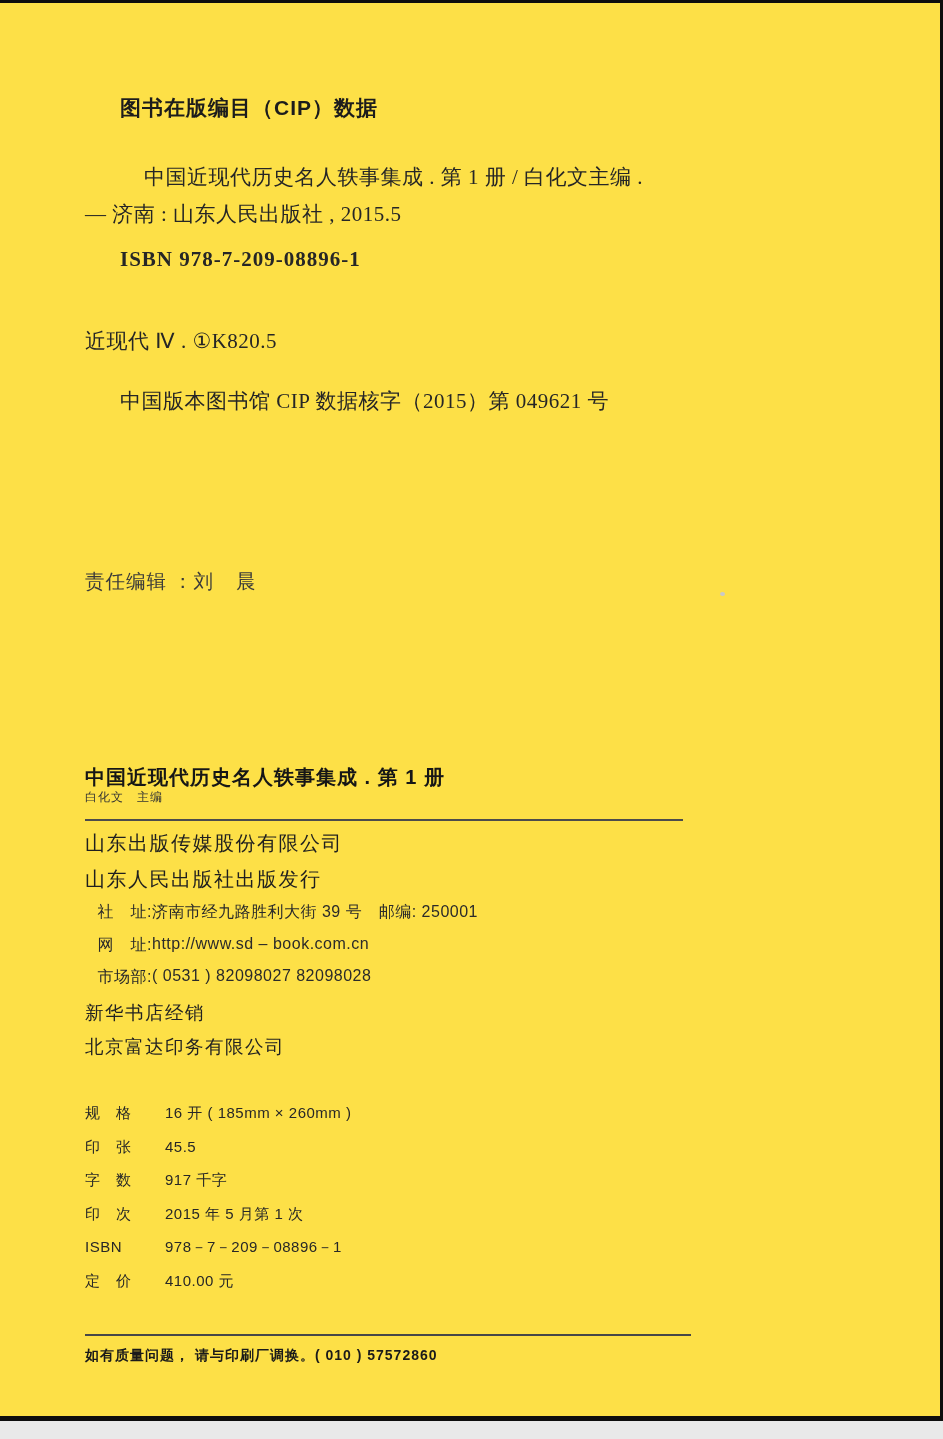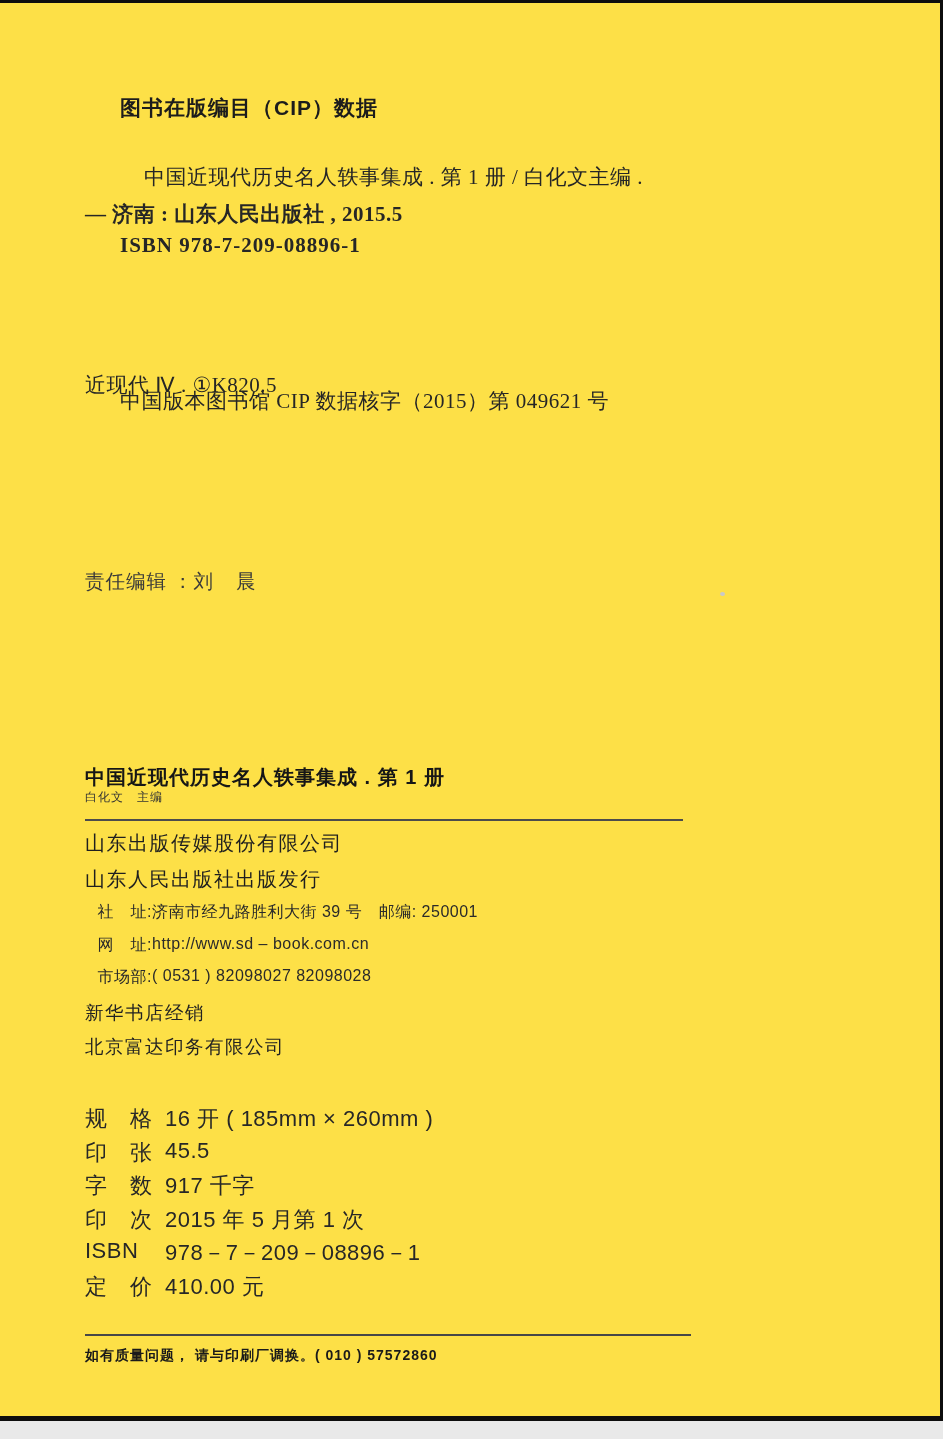--- a/index.html
+++ b/index.html
@@ -16,43 +16,43 @@
   .edge-right{position:absolute;top:0;right:0;width:3px;height:100%;background:#0d0d0d;}
   .edge-bottom{position:absolute;bottom:0;left:0;width:100%;height:5px;background:#0d0d0d;}
   .speck{position:absolute;left:720px;top:592px;width:5px;height:4px;background:#c9c9c9;border-radius:50%;}
 
   .abs{position:absolute;white-space:nowrap;}
 
   
   .cip-heading{left:120px;top:94px;font-size:21px;font-weight:bold;letter-spacing:1px;color:#1c1c1c;}
   .serif{font-family:"Liberation Serif",serif;font-size:21px;color:#262626;letter-spacing:0.5px;}
   .cip-entry-1{left:144px;top:163px;}
-  .cip-entry-2{left:85px;top:200px;font-weight:bold;}
-  .cip-isbn{left:120px;top:233px;font-weight:bold;letter-spacing:1px;}
+  .cip-entry-2{left:85px;top:200px;}
+  .cip-isbn{left:120px;top:247px;font-weight:bold;letter-spacing:1px;}
   .cip-class-1{left:120px;top:290px;}
-  .cip-class-2{left:85px;top:327px;margin-top:44px;}
+  .cip-class-2{left:85px;top:327px;}
   .cip-record{left:120px;top:387px;}
 
   .editor-line{left:85px;top:568px;font-family:"Liberation Serif",serif;font-size:19.5px;color:#3a3a3a;letter-spacing:1px;}
   .editor-line .gap{display:inline-block;width:22px;}
 
   
   .book-title{left:85px;top:764px;font-size:20px;font-weight:bold;letter-spacing:1px;color:#161616;}
   .book-editor{left:85px;top:789px;font-family:"Liberation Serif",serif;font-size:12px;color:#333;letter-spacing:1px;}
   .rule1{position:absolute;left:85px;top:819px;width:598px;height:2px;background:#4c4c4c;}
   .pub-1{left:85px;top:830px;font-size:20px;letter-spacing:1.5px;color:#1f1f1f;font-weight:500;}
   .pub-2{left:85px;top:866px;font-size:20px;letter-spacing:1.5px;color:#1f1f1f;font-weight:500;}
 
   .contacts{position:absolute;left:85px;top:902px;font-size:16px;color:#2a2a2a;text-align:right;}
   .contact-row{display:flex;height:32.5px;align-items:flex-start;letter-spacing:0.5px;}
   .contact-label{width:67px;flex:0 0 67px;}
   .dist-line{left:85px;top:1000px;font-size:18.5px;letter-spacing:1.5px;color:#222;}
   .printer-line{left:85px;top:1034px;font-size:18.5px;letter-spacing:1.5px;color:#222;}
 
-  .specs{position:absolute;left:85px;top:1104px;font-size:22px;color:#272727;}
+  .specs{position:absolute;left:85px;top:1104px;font-size:15px;color:#272727;}
   .spec-row{display:flex;height:33.6px;align-items:flex-start;letter-spacing:0.5px;}
   .spec-label{width:80px;flex:0 0 80px;}
 
   .rule2{position:absolute;left:85px;top:1334px;width:606px;height:2px;background:#474747;}
   .footer-note{left:85px;top:1347px;font-size:14px;font-weight:bold;letter-spacing:1px;color:#1a1a1a;}
 </style>
 </head>
 <body>
 
 <div class="page">

